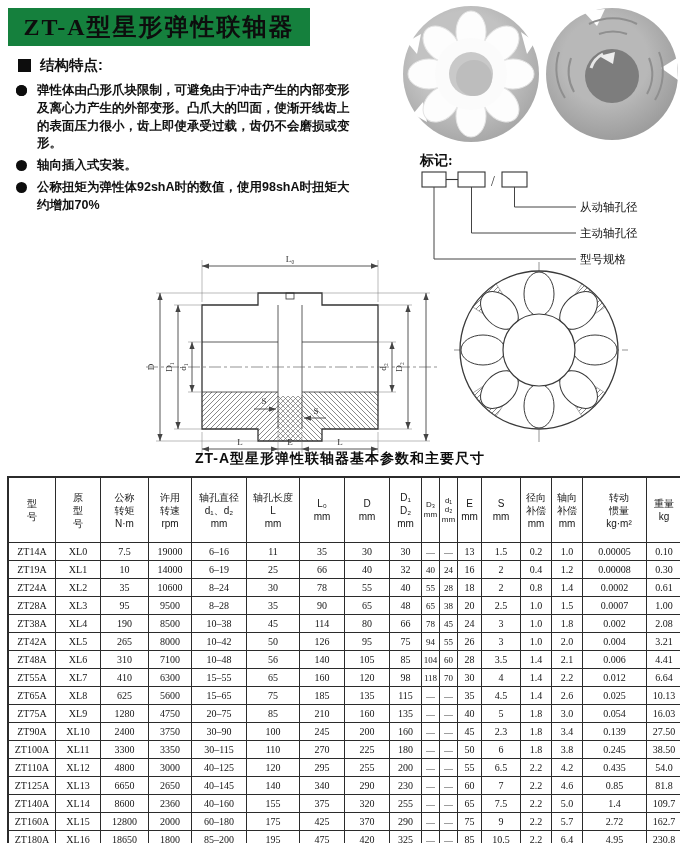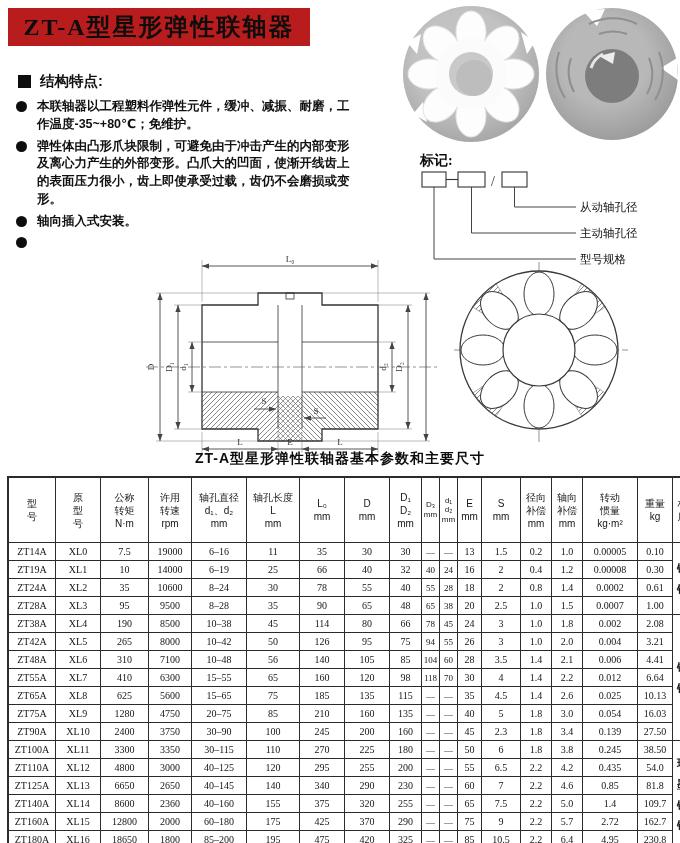--- a/index.html
+++ b/index.html
@@ -1,25 +1,25 @@
 <!DOCTYPE html>
 <html><head>
 <meta charset="utf-8">
 <style>
   html,body{margin:0;padding:0;background:#e9e9e9;}
   .page{position:relative;width:680px;height:843px;background:#ffffff;margin:0 auto;
         font-family:"Liberation Sans","DejaVu Sans",sans-serif;color:#111;overflow:hidden;}
   
-  .title-box{position:absolute;left:8px;top:8px;width:302px;height:38px;background:#b91c1c;
+  .title-box{position:absolute;left:8px;top:8px;width:302px;height:38px;background:#15803d;
              display:flex;align-items:center;justify-content:center;
              font-family:"Liberation Serif","DejaVu Serif",serif;font-weight:bold;
              font-size:24px;letter-spacing:2px;color:#0d0d0d;}
   
   .features{position:absolute;left:14px;top:56px;width:340px;}
-  .features-heading{display:flex;align-items:center;gap:9px;font-size:14.5px;font-weight:bold;margin:16px 0 7px 4px;}
+  .features-heading{display:flex;align-items:center;gap:9px;font-size:14.5px;font-weight:bold;margin:0 0 7px 4px;}
   .square-icon{width:13px;height:13px;background:#0d0d0d;flex:0 0 auto;}
   ul.feature-list{list-style:none;margin:0;padding:0;font-size:12.5px;font-weight:bold;}
   li.feature-item{position:relative;padding-left:23px;margin-bottom:4px;line-height:1.42;}
   .bullet-icon{position:absolute;left:2px;top:3px;width:11px;height:11px;border-radius:50%;background:#0d0d0d;}
   
   .abs{position:absolute;}
   svg text{font-family:"Liberation Serif","DejaVu Serif",serif;}
   
   .table-title{position:absolute;left:0;top:450px;width:680px;text-align:center;
                font-size:14px;font-weight:bold;letter-spacing:1px;color:#0d0d0d;}
@@ -92,24 +92,24 @@
       <path d="M198,66 A24,24 0 0 1 210,52" fill="none" stroke="#e6e6e6" stroke-width="3"></path>
     </g>
   </svg>
 
   <div class="features">
     <div class="features-heading">
       <span class="square-icon"></span>
       <span>结构特点:</span>
     </div>
     <ul class="feature-list">
-        <li class="feature-item"><span class="bullet-icon"></span><span>本联轴器以工程塑料作弹性元件，缓冲、减振、耐磨，工作温度-35~+80℃；免维护。</span></li>
+        <li class="feature-item"><span class="bullet-icon"></span></li>
         <li class="feature-item"><span class="bullet-icon"></span><span>弹性体由凸形爪块限制，可避免由于冲击产生的内部变形及离心力产生的外部变形。凸爪大的凹面，使渐开线齿上的表面压力很小，齿上即使承受过载，齿仍不会磨损或变形。</span></li>
         <li class="feature-item"><span class="bullet-icon"></span><span>轴向插入式安装。</span></li>
-        <li class="feature-item"><span class="bullet-icon"></span></li>
+        <li class="feature-item"><span class="bullet-icon"></span><span>公称扭矩为弹性体92shA时的数值，使用98shA时扭矩大约增加70%</span></li>
       </ul>
   </div>
 
   <svg class="abs" style="left:410px;top:148px" width="270" height="120" viewBox="0 0 270 120">
     <text x="10" y="17" font-size="14" font-weight="bold" fill="#0d0d0d" font-family="Liberation Sans,DejaVu Sans,sans-serif">标记:</text>
     <g fill="none" stroke="#333" stroke-width="1.1">
       <rect x="12" y="24" width="24" height="15"></rect>
       <line x1="36" y1="31.5" x2="48" y2="31.5"></line>
       <rect x="48" y="24" width="27" height="15"></rect>
       <rect x="92" y="24" width="25" height="15"></rect>
@@ -256,21 +256,21 @@
           <th style="width: 52px;">轴孔长度<br>L<br>mm</th>
           <th style="width: 44px;">L₀<br>mm</th>
           <th style="width: 44px;">D<br>mm</th>
           <th style="width: 31px;">D₁<br>D₂<br>mm</th>
           <th class="narrow" style="width: 17px;">D₃<br>mm</th>
           <th class="narrow" style="width: 17px;">d₁<br>d₂<br>mm</th>
           <th style="width: 23px;">E<br>mm</th>
           <th style="width: 38px;">S<br>mm</th>
           <th style="width: 30px;">径向<br>补偿<br>mm</th>
           <th style="width: 30px;">轴向<br>补偿<br>mm</th>
-          <th style="width: 54px;">转动<br>惯量<br>kg·m²</th>
+          <th style="width: 54px; padding-left: 9px;">转动<br>惯量<br>kg·m²</th>
           <th style="width: 34px;">重量<br>kg</th>
           <th style="width: 19px;">材<br>质</th>
         </tr>
       </thead>
     <tbody>
         <tr>
           <td>ZT14A</td>
           <td>XL0</td>
           <td>7.5</td>
           <td>19000</td>

